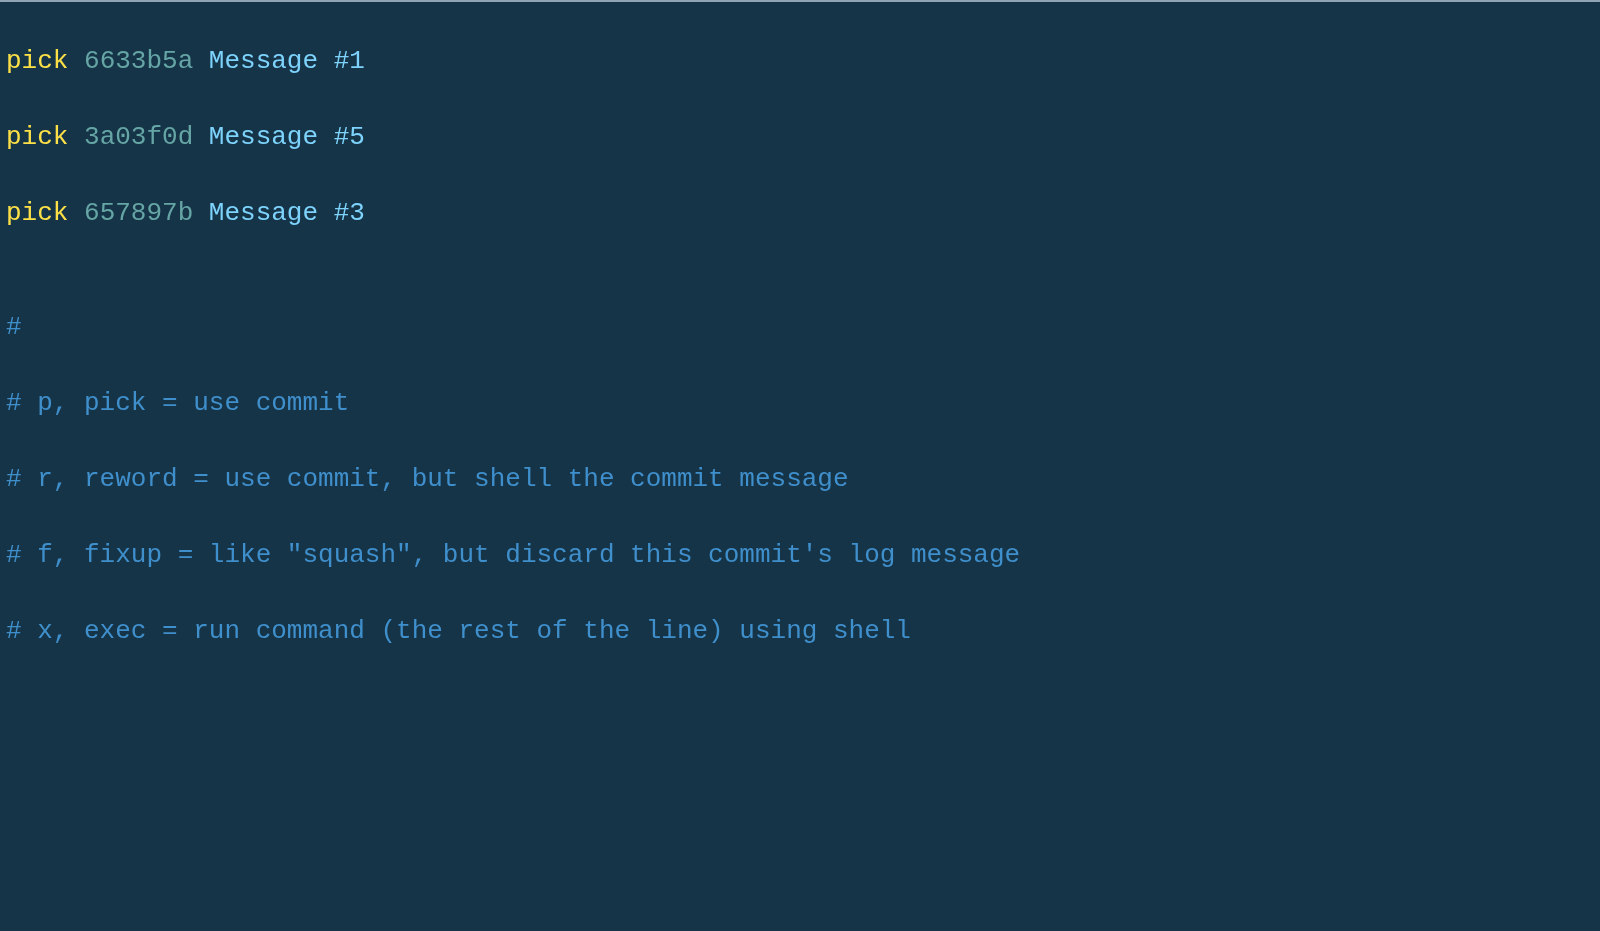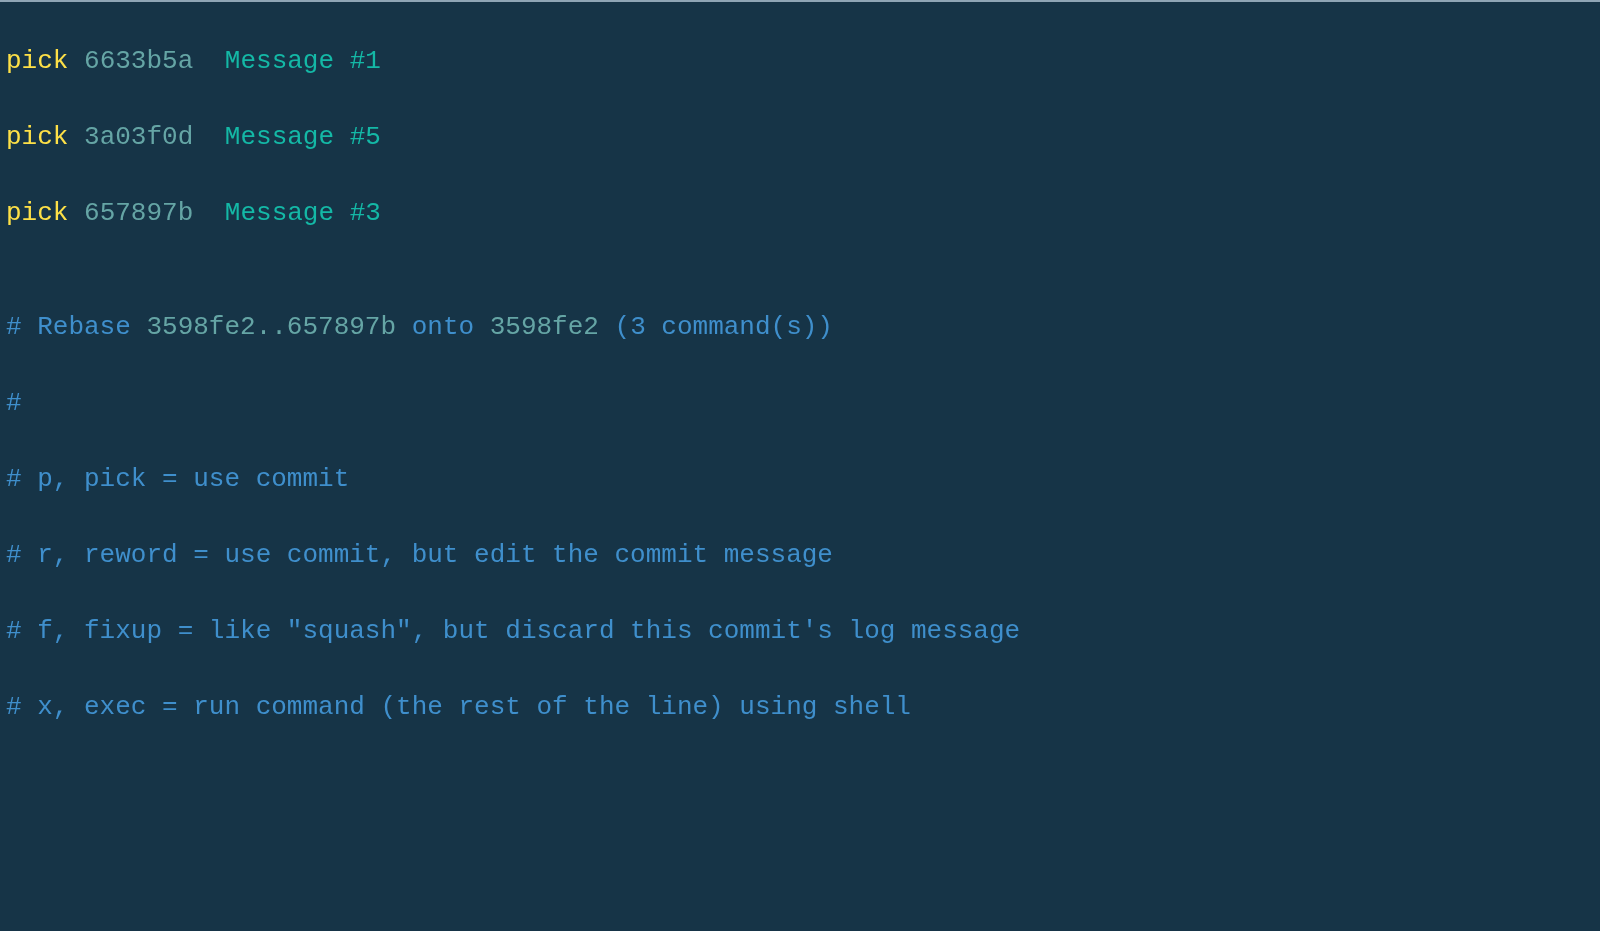--- a/index.html
+++ b/index.html
@@ -18,21 +18,21 @@
     font-family: "Menlo", "Monaco", "Consolas", "Liberation Mono", monospace;
     font-size: 26px;
     line-height: 38px;
     letter-spacing: 0px;
     white-space: pre;
     padding: 2px 0 0 6px;
     color: #c9d6de;
   }
   .action  { color: #fde047; }
   .hash    { color: #65a5a5; }
-  .msg     { color: #14b8a6; margin-left: 16px; }
+  .msg     { color: #7dd3fc; }
   .comment { color: #3f8fcc; }
   .hashref { color: #65a5a5; }
   .line { display: block; }
   .cursor-slot {
     display: inline-block;
     position: relative;
     width: 1ch;
   }
   .cursor-slot .cursor-bg {
     position: absolute;
@@ -45,24 +45,23 @@
   }
 </style>
 </head>
 <body>
 
 <div class="editor">
 <span class="line"><span class="action">pick</span> <span class="hash">6633b5a</span> <span class="msg">Message #1</span></span>
 <span class="line"><span class="action">pick</span> <span class="hash">3a03f0d</span> <span class="msg">Message #5</span></span>
 <span class="line"><span class="action">pick</span> <span class="hash">657897b</span> <span class="msg">Message #3</span></span>
 <span class="line"></span>
-<span class="line"><span class="comment"># Rebase </span><span class="hashref">3598fe2..657897b</span><span class="comment"> onto </span><span class="hashref">3598fe2</span><span class="comment"> (3 command(s))</span></span>
 <span class="line comment">#</span>
 <span class="line comment"># p, pick = use commit</span>
-<span class="line comment"># r, reword = use commit, but edit the commit message</span>
+<span class="line comment"># r, reword = use commit, but shell the commit message</span>
 <span class="line comment"># f, fixup = like "squash", but discard this commit's log message</span>
 <span class="line comment"># x, exec = run command (the rest of the line) using shell</span>
 
 
 
 
 
 
 
 

